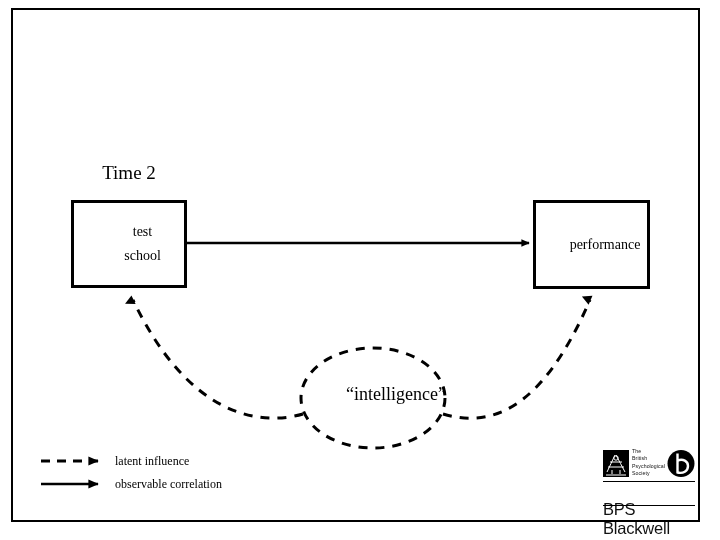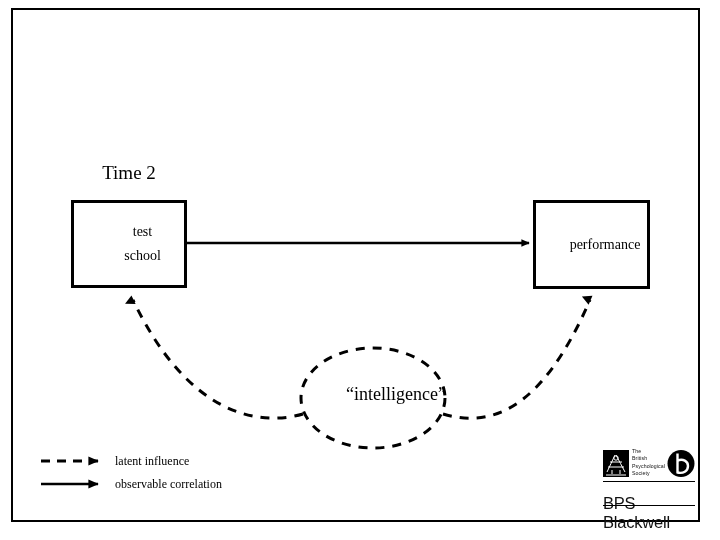--- a/index.html
+++ b/index.html
@@ -151,21 +151,21 @@
     position: absolute;
     left: 0;
     top: 33px;
     width: 92px;
     height: 1px;
     background: #000000;
   }
   #logo-wordmark {
     position: absolute;
     left: 0px;
-    top: 46px;
+    top: 52px;
     font-size: 16.5px;
     letter-spacing: -0.2px;
     color: #111111;
   }
   #logo-rule2 {
     position: absolute;
     left: 0;
     top: 57px;
     width: 92px;
     height: 1px;

